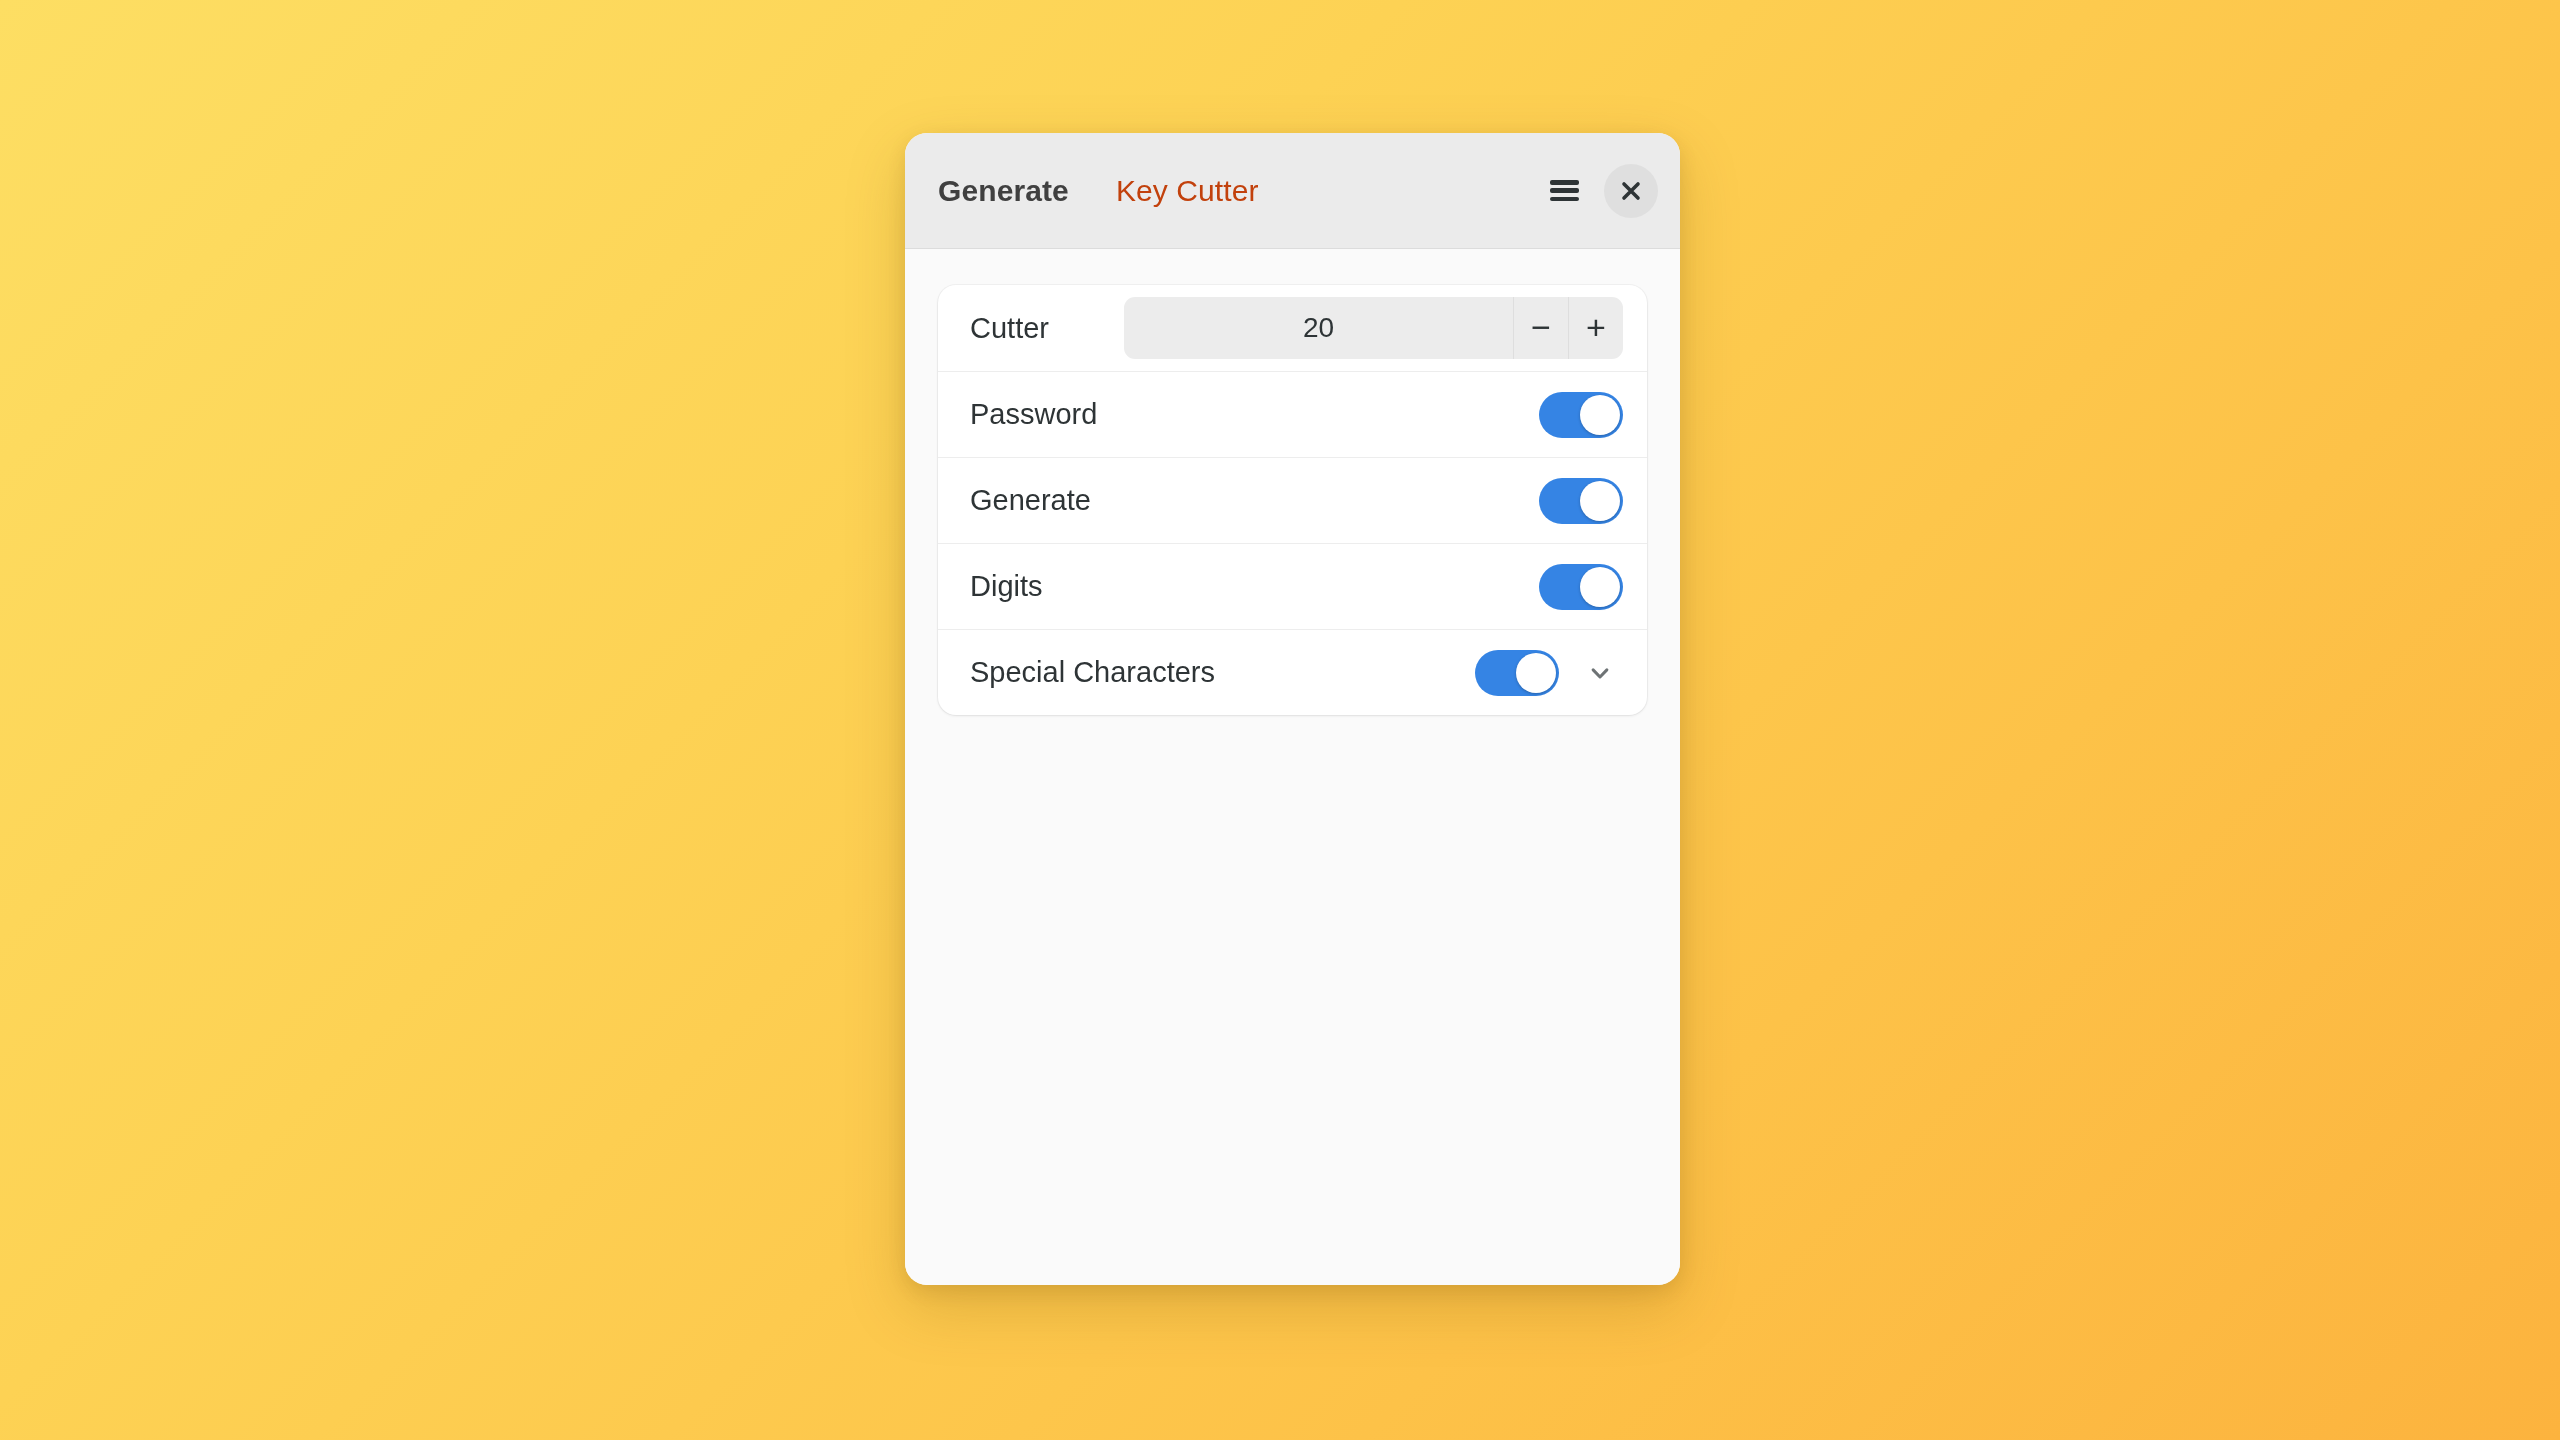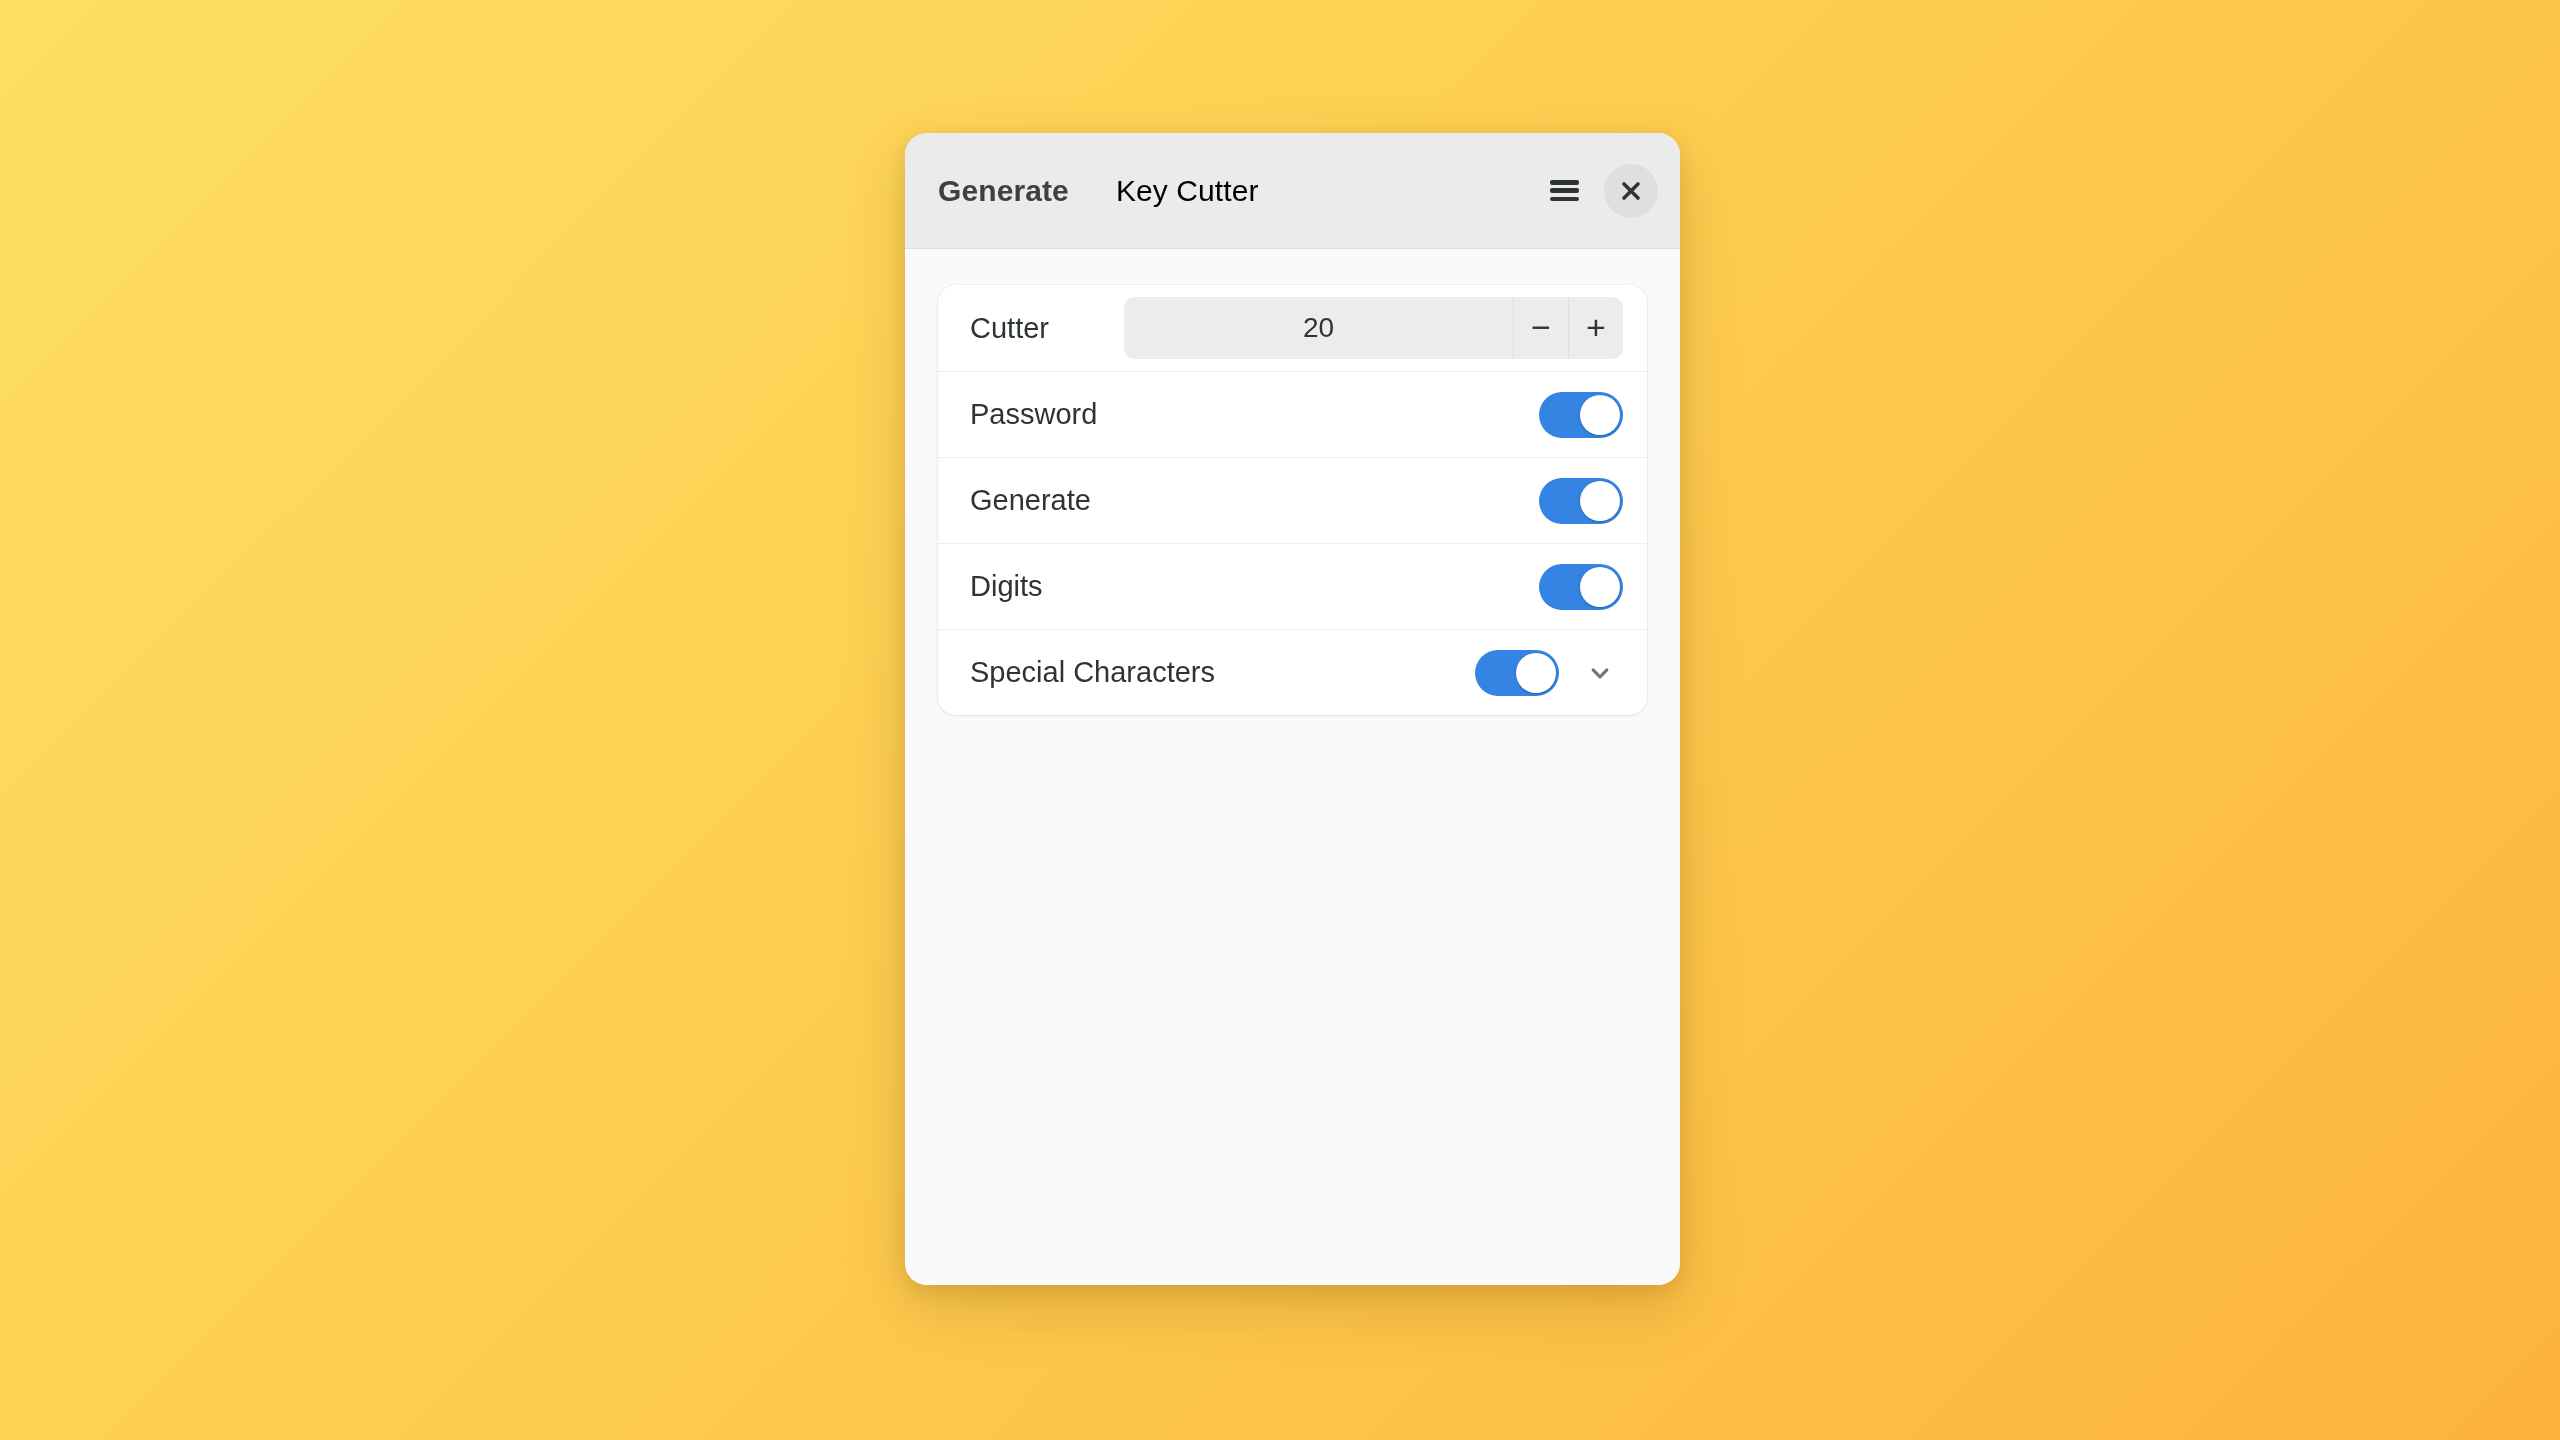--- a/index.html
+++ b/index.html
@@ -44,21 +44,21 @@
     position: relative;
   }
 
   .tab-title {
     font-size: 30px;
     color: #404040;
     letter-spacing: 0.1px;
     white-space: nowrap;
   }
   .tab-title.active { font-weight: 700; }
-  .tab-title.inactive { font-weight: 400; color: #000000; text-align: right; }
+  .tab-title.inactive { font-weight: 400; color: #c2410c; text-align: right; }
 
   #tab-key-cutter { margin-left: 47px; }
 
   .header-spacer { flex: 1 1 auto; }
 
   #menu-button {
     width: 52px;
     height: 52px;
     display: flex;
     align-items: center;

